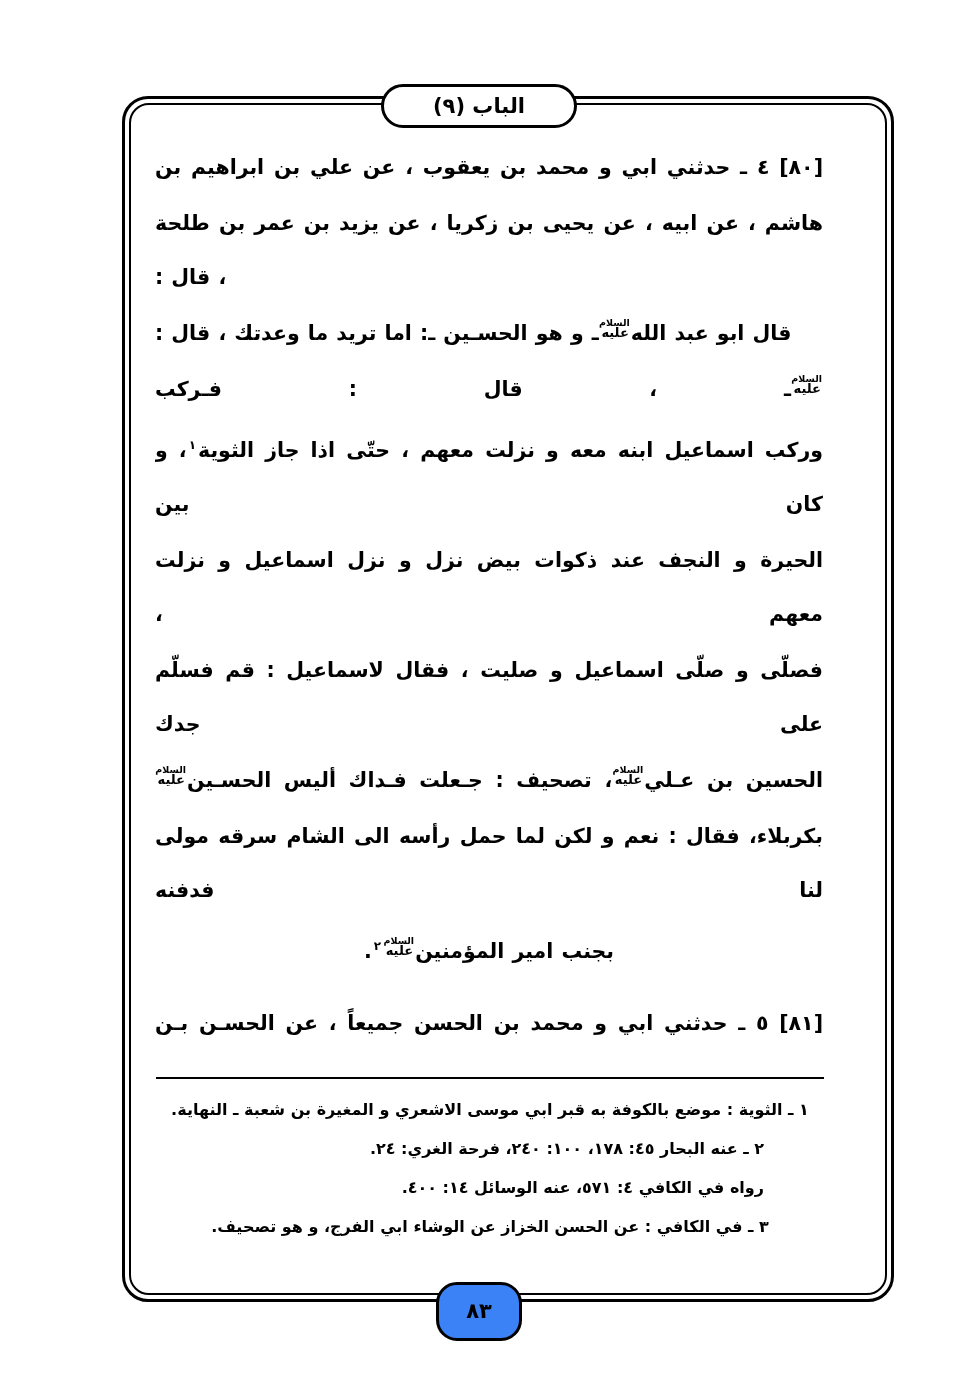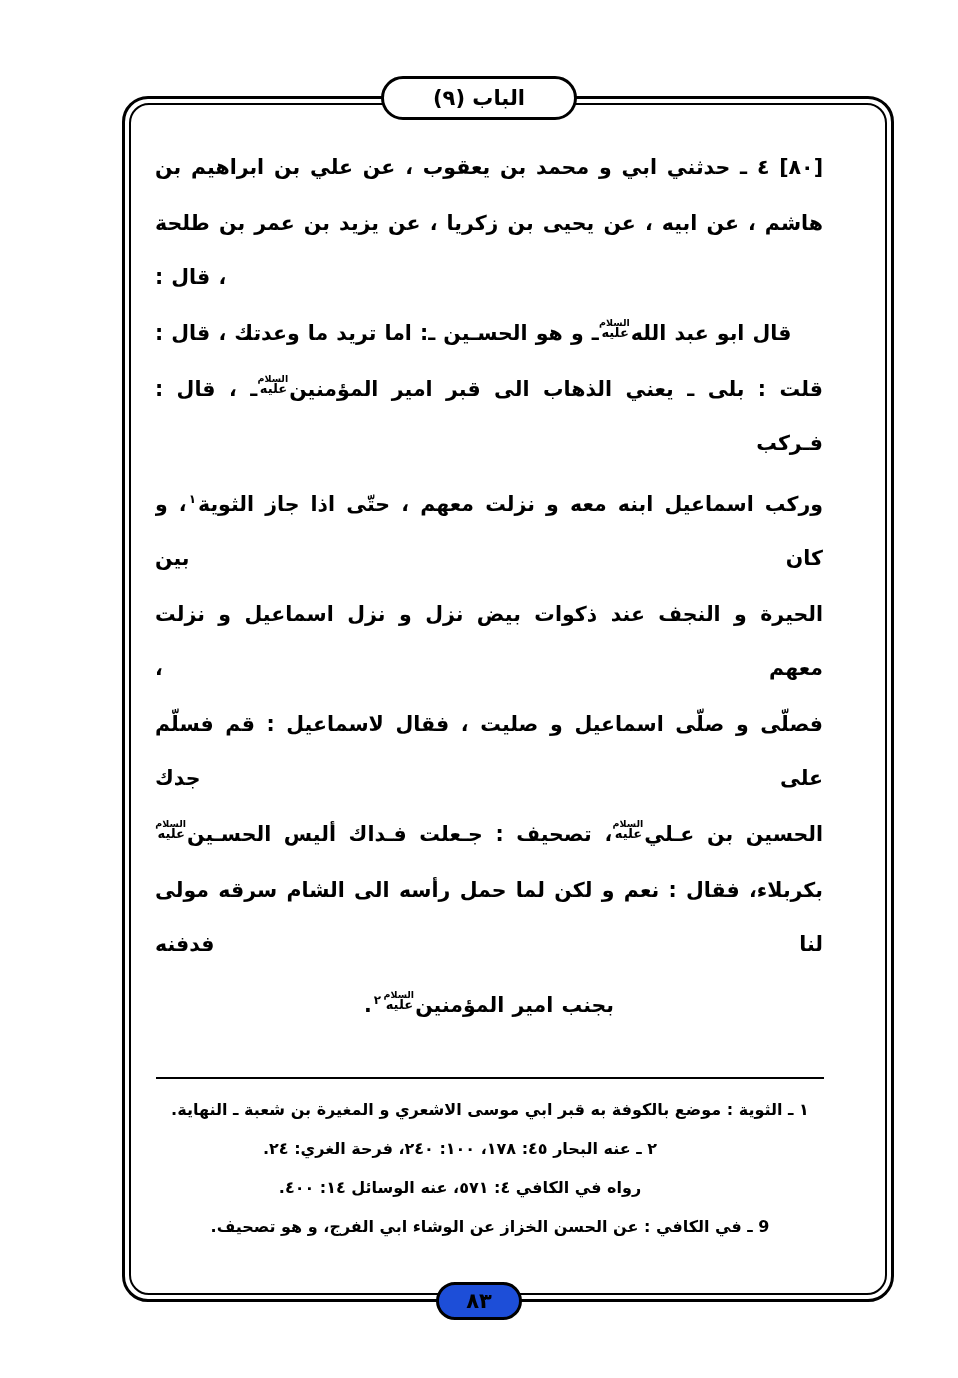--- a/index.html
+++ b/index.html
@@ -44,21 +44,21 @@
     height: 1192px;
     border: 2px solid #000;
     border-radius: 20px;
     box-sizing: border-box;
   }
 
   
   .header-capsule {
     position: absolute;
     left: 50%;
-    top: 76px;
+    top: 84px;
     transform: translateX(-50%);
     min-width: 196px;
     height: 44px;
     background: #ffffff;
     border: 3px solid #000;
     border-radius: 22px;
     display: flex;
     align-items: center;
     justify-content: center;
     z-index: 5;
@@ -73,22 +73,22 @@
     white-space: nowrap;
   }
 
   
   .footer-capsule {
     position: absolute;
     left: 50%;
     top: 1282px;
     transform: translateX(-50%);
     min-width: 86px;
-    height: 38px;
-    background: #1d4ed8;
+    height: 59px;
+    background: #3b82f6;
     border: 3px solid #000;
     border-radius: 21px;
     display: flex;
     align-items: center;
     justify-content: center;
     z-index: 5;
     padding: 0 20px;
     box-sizing: border-box;
   }
   .footer-capsule .pagenum {
@@ -179,21 +179,21 @@
     width: 668px;
     font-size: 16px;
     font-weight: bold;
     line-height: 39px;
   }
   .fn-line {
     white-space: nowrap;
     text-align: right;
   }
   .fn-line.indent-1 { padding-left: 0; text-align: center; }
-  .fn-line.indent-2 { text-align: center; padding-right: 60px; }
+  .fn-line.indent-2 { padding-right: 60px; }
   .fn-line.indent-3 { text-align: center; padding-right: 0; }
 </style>
 </head>
 <body>
 
 <div class="page">
 
   <div class="frame-outer"></div>
   <div class="frame-inner"></div>
 
@@ -204,21 +204,21 @@
   <div class="content">
 
     <p class="para">[٨٠] ٤ ـ حدثني ابي و محمد بن يعقوب ، عن علي بن ابراهيم بن</p>
     <p class="para last-left">هاشم ، عن ابيه ، عن يحيى بن زكريا ، عن يزيد بن عمر بن طلحة ، قال :</p>
 
     <p class="para last-left">
       <span>قال ابو عبد الله</span><span class="hon"><span class="h-top">السلام</span><span class="h-bot">عليه</span></span><span>ـ و هو الحسـين ـ: اما تريد ما وعدتك ، قال :</span>
     </p>
 
     <p class="para">
-      <span>قلت : بلى ـ يعني الذهاب الى قبر امير المؤمنين</span><span class="hon"><span class="h-top">السلام</span><span class="h-bot">عليه</span></span><span>ـ ، قال : فـركب</span>
+      <span class="hon"><span class="h-top">السلام</span><span class="h-bot">عليه</span></span><span>ـ ، قال : فـركب</span>
     </p>
 
     <p class="para">
       <span>وركب اسماعيل ابنه معه و نزلت معهم ، حتّى اذا جاز الثوية</span><span class="fnref">١</span><span>، و كان بين</span>
     </p>
 
     <p class="para">الحيرة و النجف عند ذكوات بيض نزل و نزل اسماعيل و نزلت معهم ،</p>
     <p class="para">فصلّى و صلّى اسماعيل و صليت ، فقال لاسماعيل : قم فسلّم على جدك</p>
 
     <p class="para">
@@ -236,20 +236,20 @@
     <p class="para">[٨١] ٥ ـ حدثني ابي و محمد بن الحسن جميعاً ، عن الحسـن بـن</p>
 
   </div>
 
   <div class="fn-rule"></div>
 
   <div class="footnotes">
     <div class="fn-line indent-1">١ ـ الثوية : موضع بالكوفة به قبر ابي موسى الاشعري و المغيرة بن شعبة ـ النهاية.</div>
     <div class="fn-line indent-2">٢ ـ عنه البحار ٤٥: ١٧٨، ١٠٠: ٢٤٠، فرحة الغري: ٢٤.</div>
     <div class="fn-line indent-2">رواه في الكافي ٤: ٥٧١، عنه الوسائل ١٤: ٤٠٠.</div>
-    <div class="fn-line indent-3">9 ـ في الكافي : عن الحسن الخزاز عن الوشاء ابي الفرج، و هو تصحيف.</div>
+    <div class="fn-line indent-3">٣ ـ في الكافي : عن الحسن الخزاز عن الوشاء ابي الفرج، و هو تصحيف.</div>
   </div>
 
   <div class="footer-capsule">
     <span class="pagenum">٨٣</span>
   </div>
 
 </div>
 
 </body></html>

